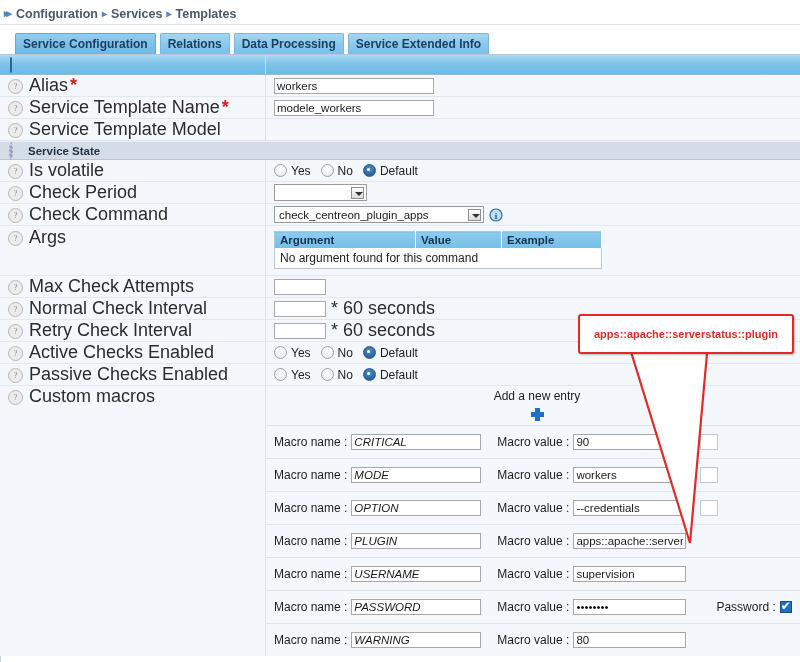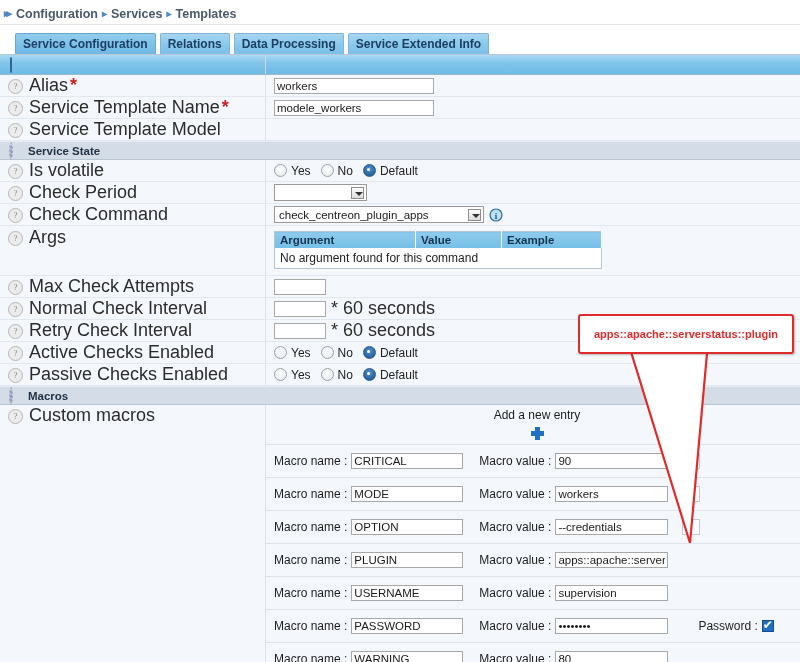--- a/index.html
+++ b/index.html
@@ -246,21 +246,21 @@
 
   .macro-row {
     display: flex; align-items: center;
     height: 33px;
     border-top: 1px solid #dde4ec;
     padding-left: 8px;
     box-sizing: border-box;
     font-size: 12px; color: #1d1d1d;
   }
   .macro-row .mn-lbl { margin-right: 4px; }
-  .macro-row input.m-name { width: 112px; }
+  .macro-row input.m-name { width: 130px; font-style: italic; }
   .macro-row .mv-lbl { margin: 0 4px 0 16px; text-align: right; }
   .macro-row input.m-val { width: 113px; }
   .macro-row .pw-box { display: flex; align-items: center; gap: 4px; margin-left: 30px; }
   .macro-row .pw-spacer { width: 18px; height: 16px; border: 1px solid #c3c9d0; background: #ffffff; margin-left: 14px; box-sizing: border-box;}
   .left-rail {
     position: absolute; left: 0; top: 54px; width: 1px; bottom: 0;
     background: #c9d3de;
   }
 
   
@@ -482,24 +482,20 @@
           <span class="radio"></span>
           <span class="radio-lbl">Yes</span>
           <span class="radio"></span>
           <span class="radio-lbl">No</span>
           <span class="radio on"></span>
           <span class="radio-lbl">Default</span>
         </div>
       </div>
     </div>
 
-    <div class="section-row">
-      <span class="ic"><span class="ic-gear-orange"></span></span>
-      <span class="section-text">Macros</span>
-    </div>
 
     <div class="row field-row" style="border-bottom:none;">
       <div class="label-cell macro-label-cell" style="align-items:flex-start;">
         <span class="help-icon">?</span>
         <span class="label-text">Custom macros</span>
       </div>
       <div class="macro-area">
 
         <div class="add-entry">
           <span>Add a new entry</span>

